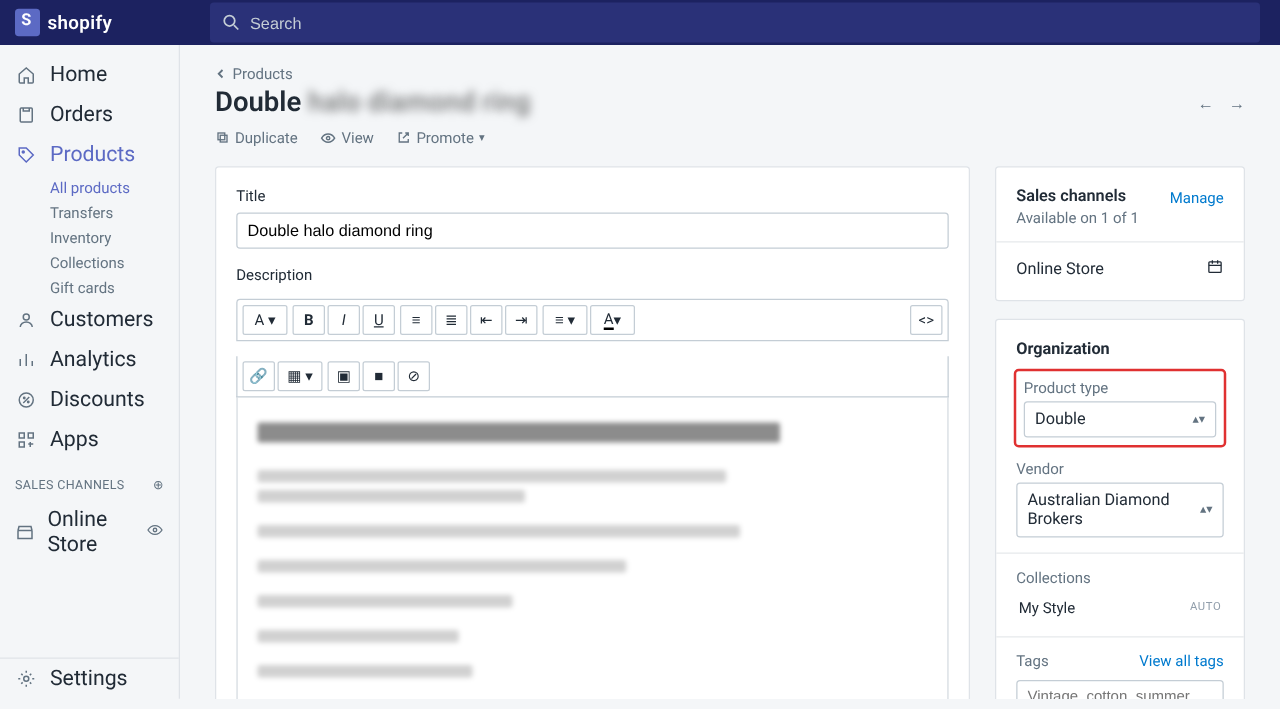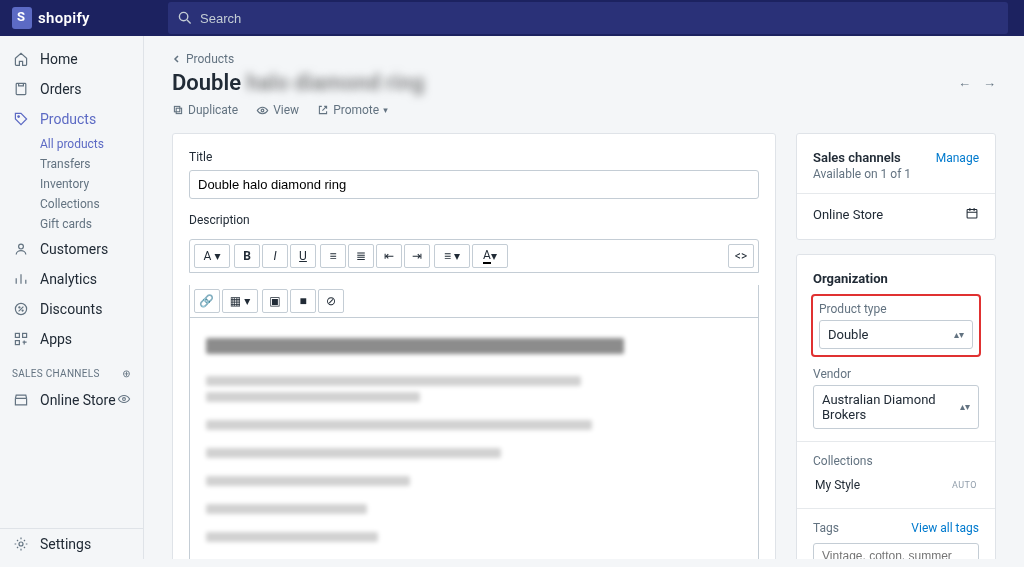--- a/index.html
+++ b/index.html
@@ -11,21 +11,21 @@
 .logo-icon { width: 20px; height: 22px; background: #5c6ac4; border-radius: 3px; margin-right: 6px; position: relative; }
 .logo-icon::after { content: "S"; position: absolute; left: 5px; top: 2px; color: #fff; font-weight: 700; font-size: 13px; }
 .search-wrap { flex: 1; padding: 6px 16px 6px 24px; }
 .search { height: 32px; background: #2a3178; border-radius: 3px; display: flex; align-items: center; padding: 0 10px; color: #c4cdd5; }
 .search svg { margin-right: 8px; }
 .search input { background: transparent; border: none; outline: none; color: #eab308; font-size: 13px; flex:1; }
 .search input::placeholder { color: #c4cdd5; }
 
 .shell { display: flex; height: calc(567px - 44px); }
 .sidebar { width: 144px; background: #f4f6f8; border-right: 1px solid #dfe3e8; padding-top: 8px; display: flex; flex-direction: column; }
-.nav-item { display: flex; align-items: center; padding: 6px 12px; color: #212b36; cursor: pointer; font-size: 14px; }
+.nav-item { display: flex; align-items: center; padding: 6px 12px; color: #212b36; cursor: pointer; font-size: 17px; }
 .nav-item .ico { width: 18px; height: 18px; margin-right: 10px; display: flex; align-items:center; justify-content:center; color: #637381; }
 .nav-item.active { color: #5c6ac4; }
 .nav-item.active .ico { color: #5c6ac4; }
 .sub { padding-left: 40px; padding-top: 3px; padding-bottom: 3px; font-size: 12px; color: #637381; cursor: pointer; }
 .sub.active { color: #5c6ac4; }
 .channels-hdr { display: flex; justify-content: space-between; align-items: center; padding: 14px 12px 6px; font-size: 10px; color: #637381; letter-spacing: 0.3px; }
 .sidebar-bottom { margin-top: auto; border-top: 1px solid #dfe3e8; }
 
 .main { flex: 1; overflow: auto; padding: 16px 28px; }
 .back { display: inline-flex; align-items: center; color: #637381; font-size: 12px; margin-bottom: 4px; cursor: pointer; }

